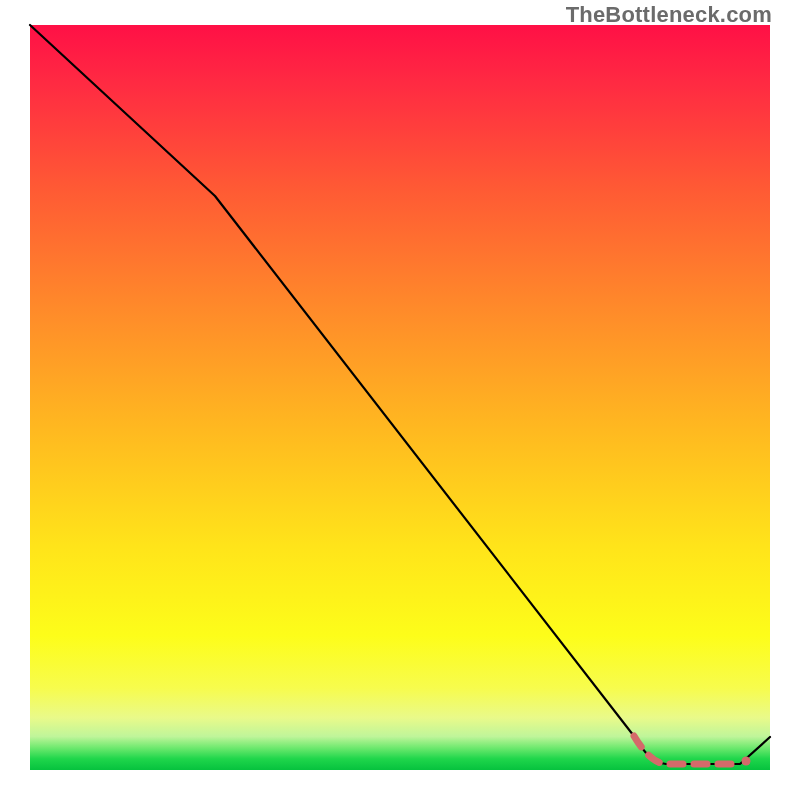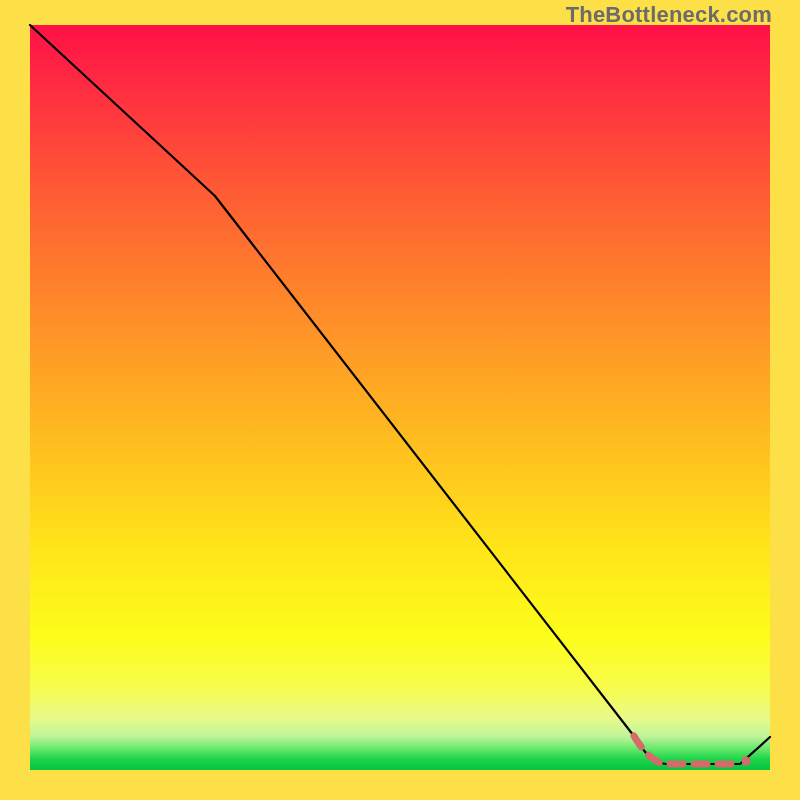--- a/index.html
+++ b/index.html
@@ -7,21 +7,21 @@
     padding: 0;
     width: 800px;
     height: 800px;
     background: #000000;
     overflow: hidden;
   }
   .stage {
     position: relative;
     width: 800px;
     height: 800px;
-    background: #fde047;
+    background: #ffffff;
   }
   .plot-area {
     position: absolute;
     left: 30px;
     top: 25px;
     width: 740px;
     height: 745px;
     
     background: linear-gradient(
       to bottom,

